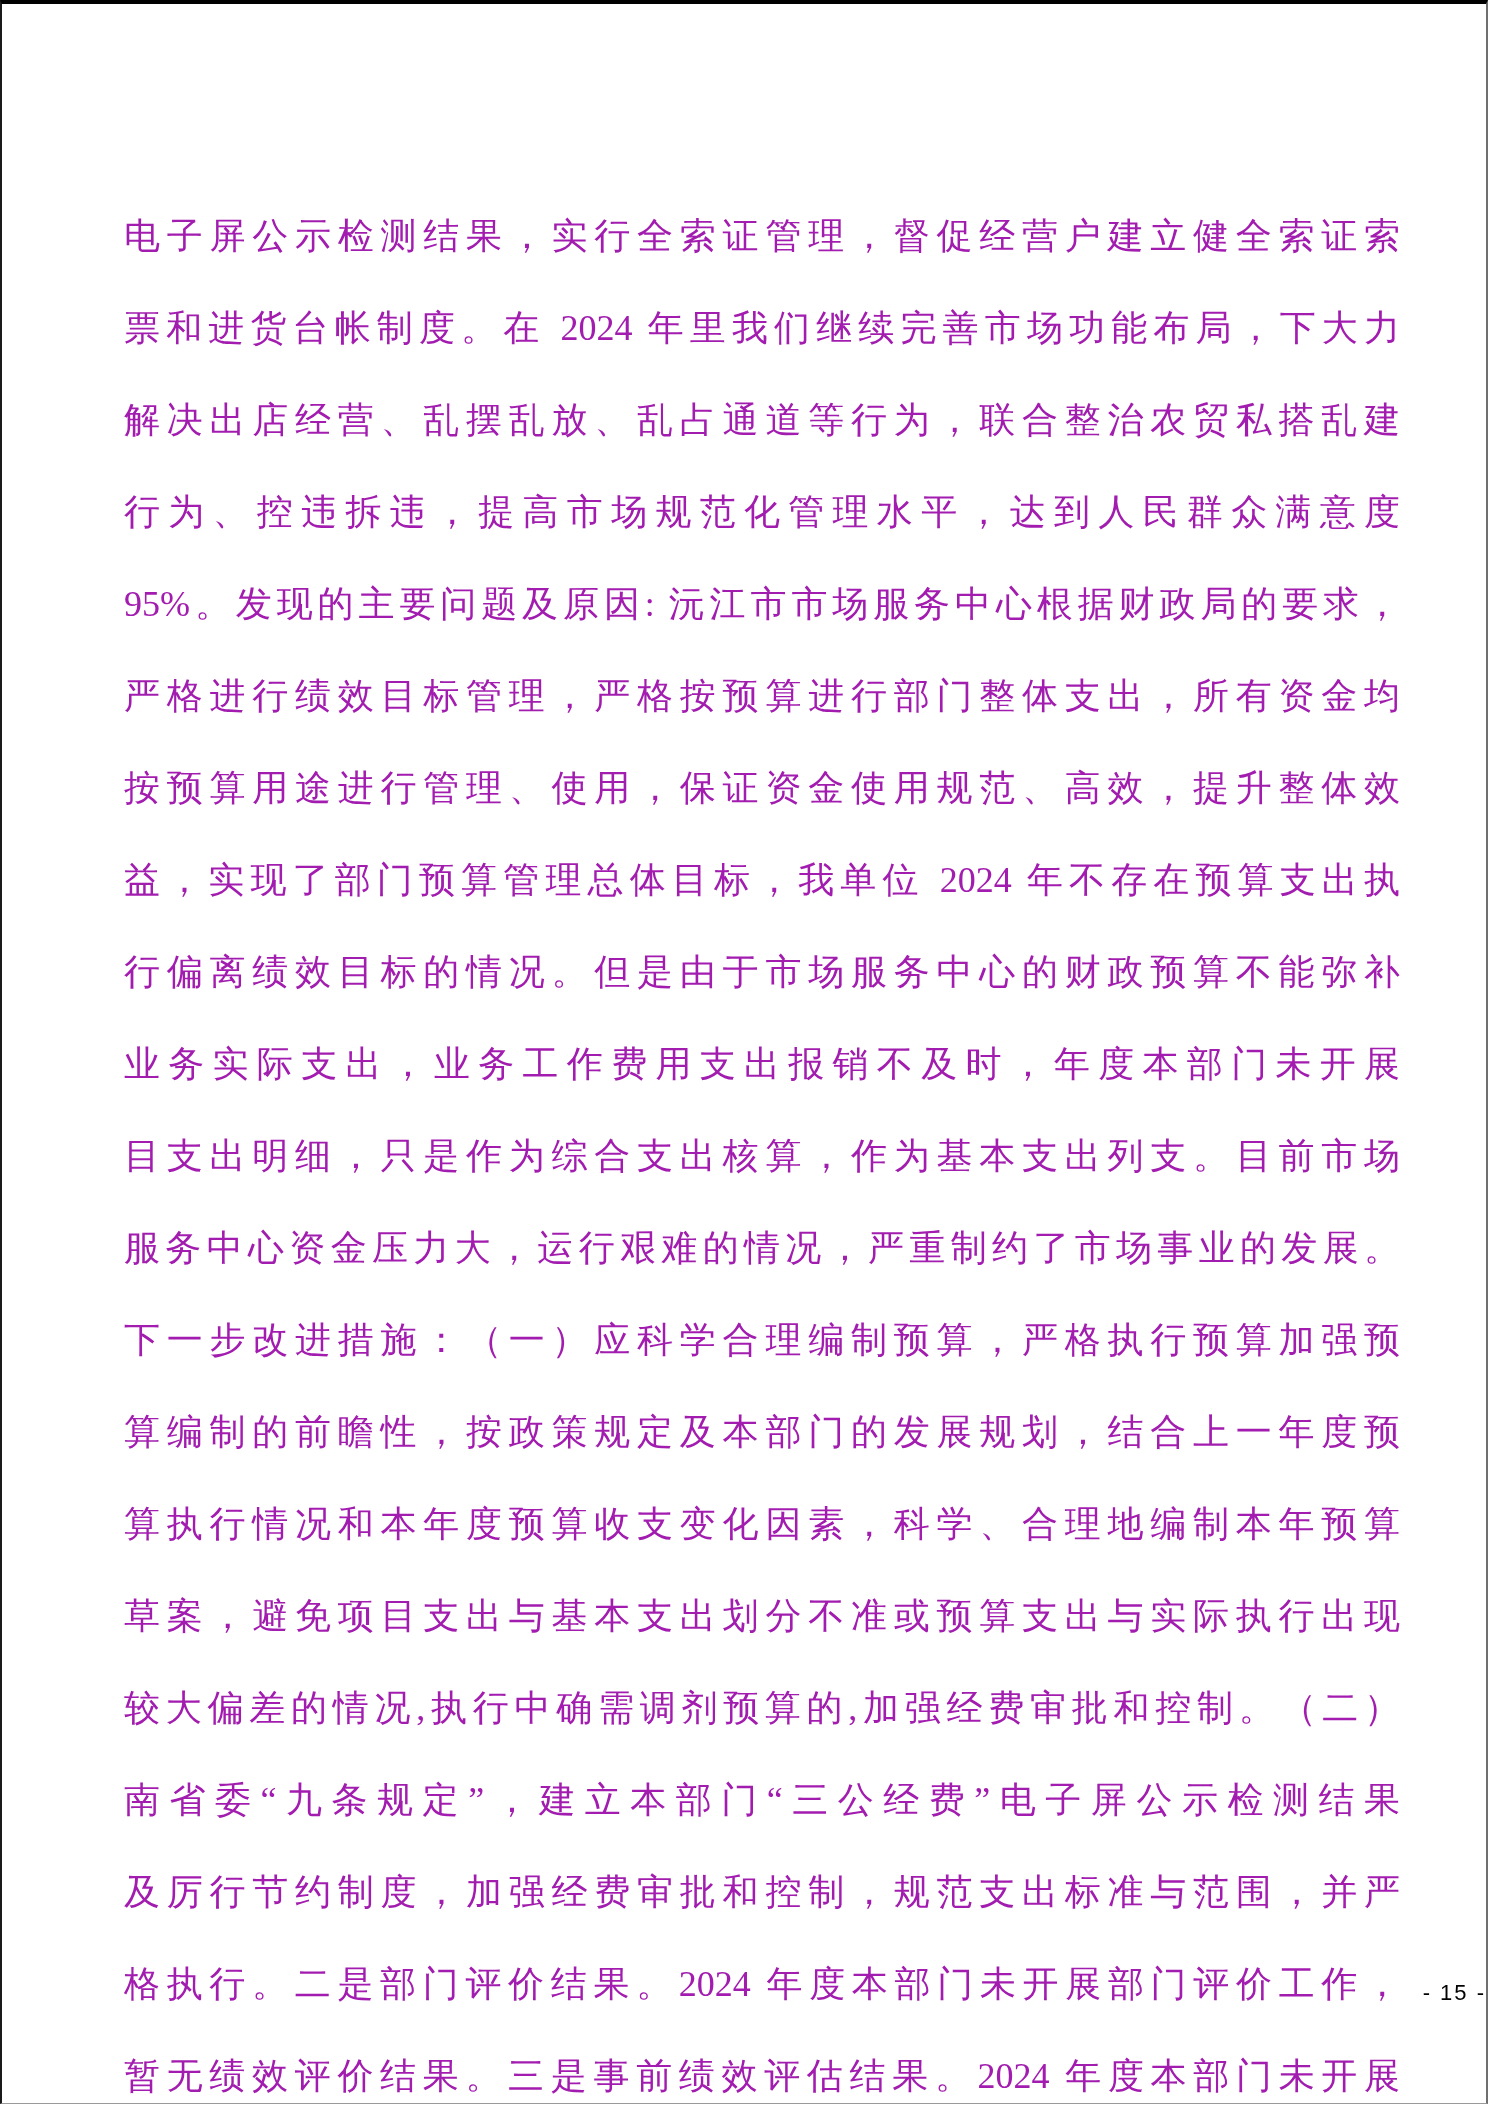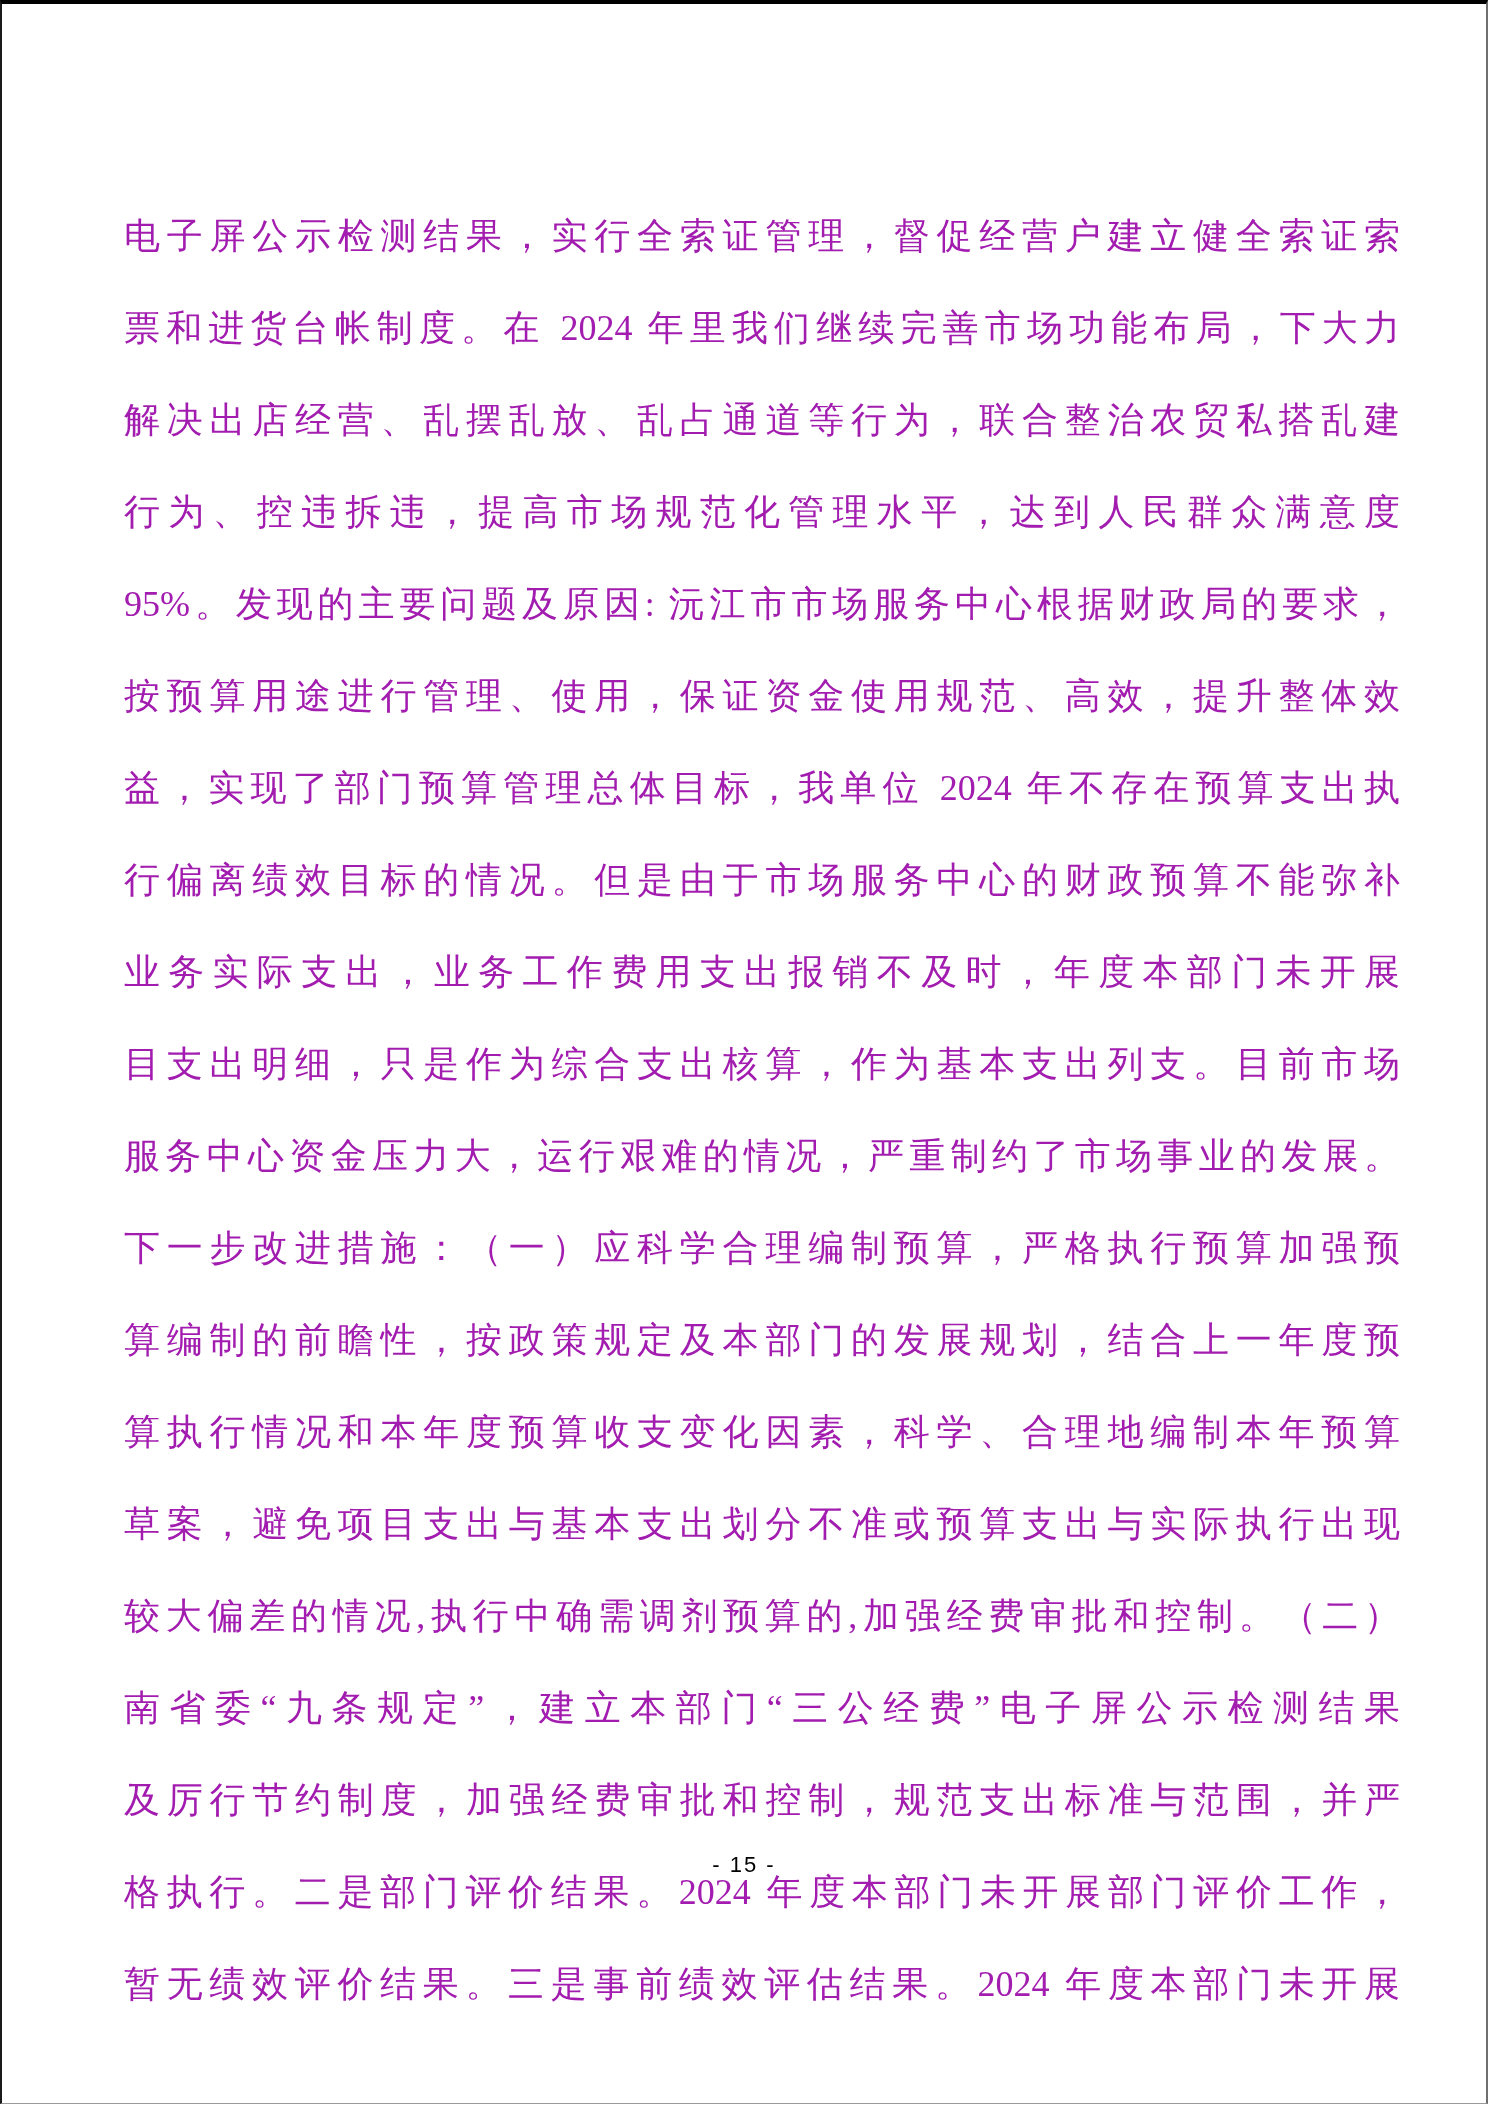--- a/index.html
+++ b/index.html
@@ -36,41 +36,42 @@
     font-family: "Liberation Serif", "DejaVu Serif", serif;
     text-align: justify;
     text-align-last: justify;
     text-justify: inter-character;
     white-space: nowrap;
     letter-spacing: 0;
   }
   .footer {
     position: absolute;
     left: 0;
-    top: 1848px;
+    top: 1976px;
     width: 100%;
-    text-align: center;
+    text-align: right;
   }
   .page-number {
     font-family: "Liberation Sans", "DejaVu Sans", sans-serif;
     font-size: 22px;
     color: #000000;
     letter-spacing: 2px;
   }
 </style>
 </head>
 <body>
 
 <div class="page">
   <div class="text-block">
     <p class="line">电子屏公示检测结果，实行全索证管理，督促经营户建立健全索证索</p>
     <p class="line">票和进货台帐制度。在 2024 年里我们继续完善市场功能布局，下大力</p>
     <p class="line">解决出店经营、乱摆乱放、乱占通道等行为，联合整治农贸私搭乱建</p>
     <p class="line">行为、控违拆违，提高市场规范化管理水平，达到人民群众满意度</p>
     <p class="line">95%。发现的主要问题及原因: 沅江市市场服务中心根据财政局的要求，</p>
+    <p class="line">严格进行绩效目标管理，严格按预算进行部门整体支出，所有资金均</p>
     <p class="line">按预算用途进行管理、使用，保证资金使用规范、高效，提升整体效</p>
     <p class="line">益，实现了部门预算管理总体目标，我单位 2024 年不存在预算支出执</p>
     <p class="line">行偏离绩效目标的情况。但是由于市场服务中心的财政预算不能弥补</p>
     <p class="line">业务实际支出，业务工作费用支出报销不及时，年度本部门未开展</p>
     <p class="line">目支出明细，只是作为综合支出核算，作为基本支出列支。目前市场</p>
     <p class="line">服务中心资金压力大，运行艰难的情况，严重制约了市场事业的发展。</p>
     <p class="line">下一步改进措施：（一）应科学合理编制预算，严格执行预算加强预</p>
     <p class="line">算编制的前瞻性，按政策规定及本部门的发展规划，结合上一年度预</p>
     <p class="line">算执行情况和本年度预算收支变化因素，科学、合理地编制本年预算</p>
     <p class="line">草案，避免项目支出与基本支出划分不准或预算支出与实际执行出现</p>

